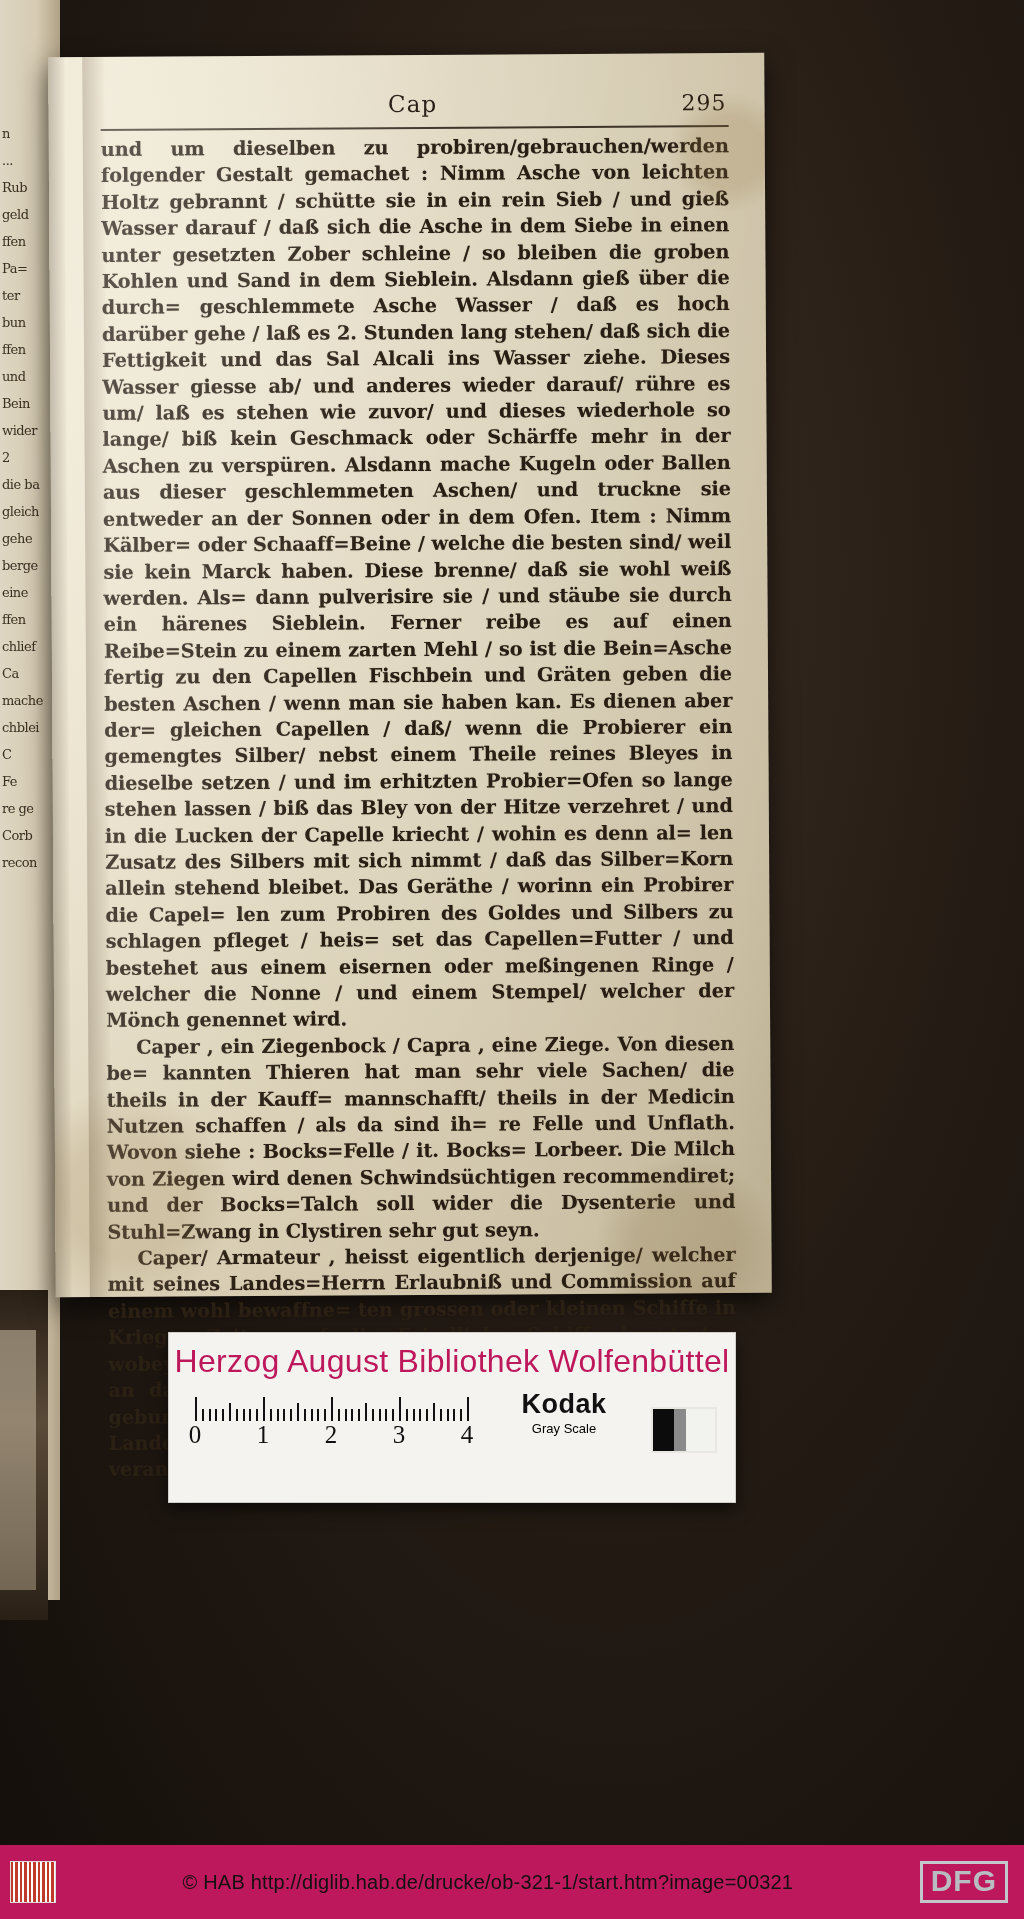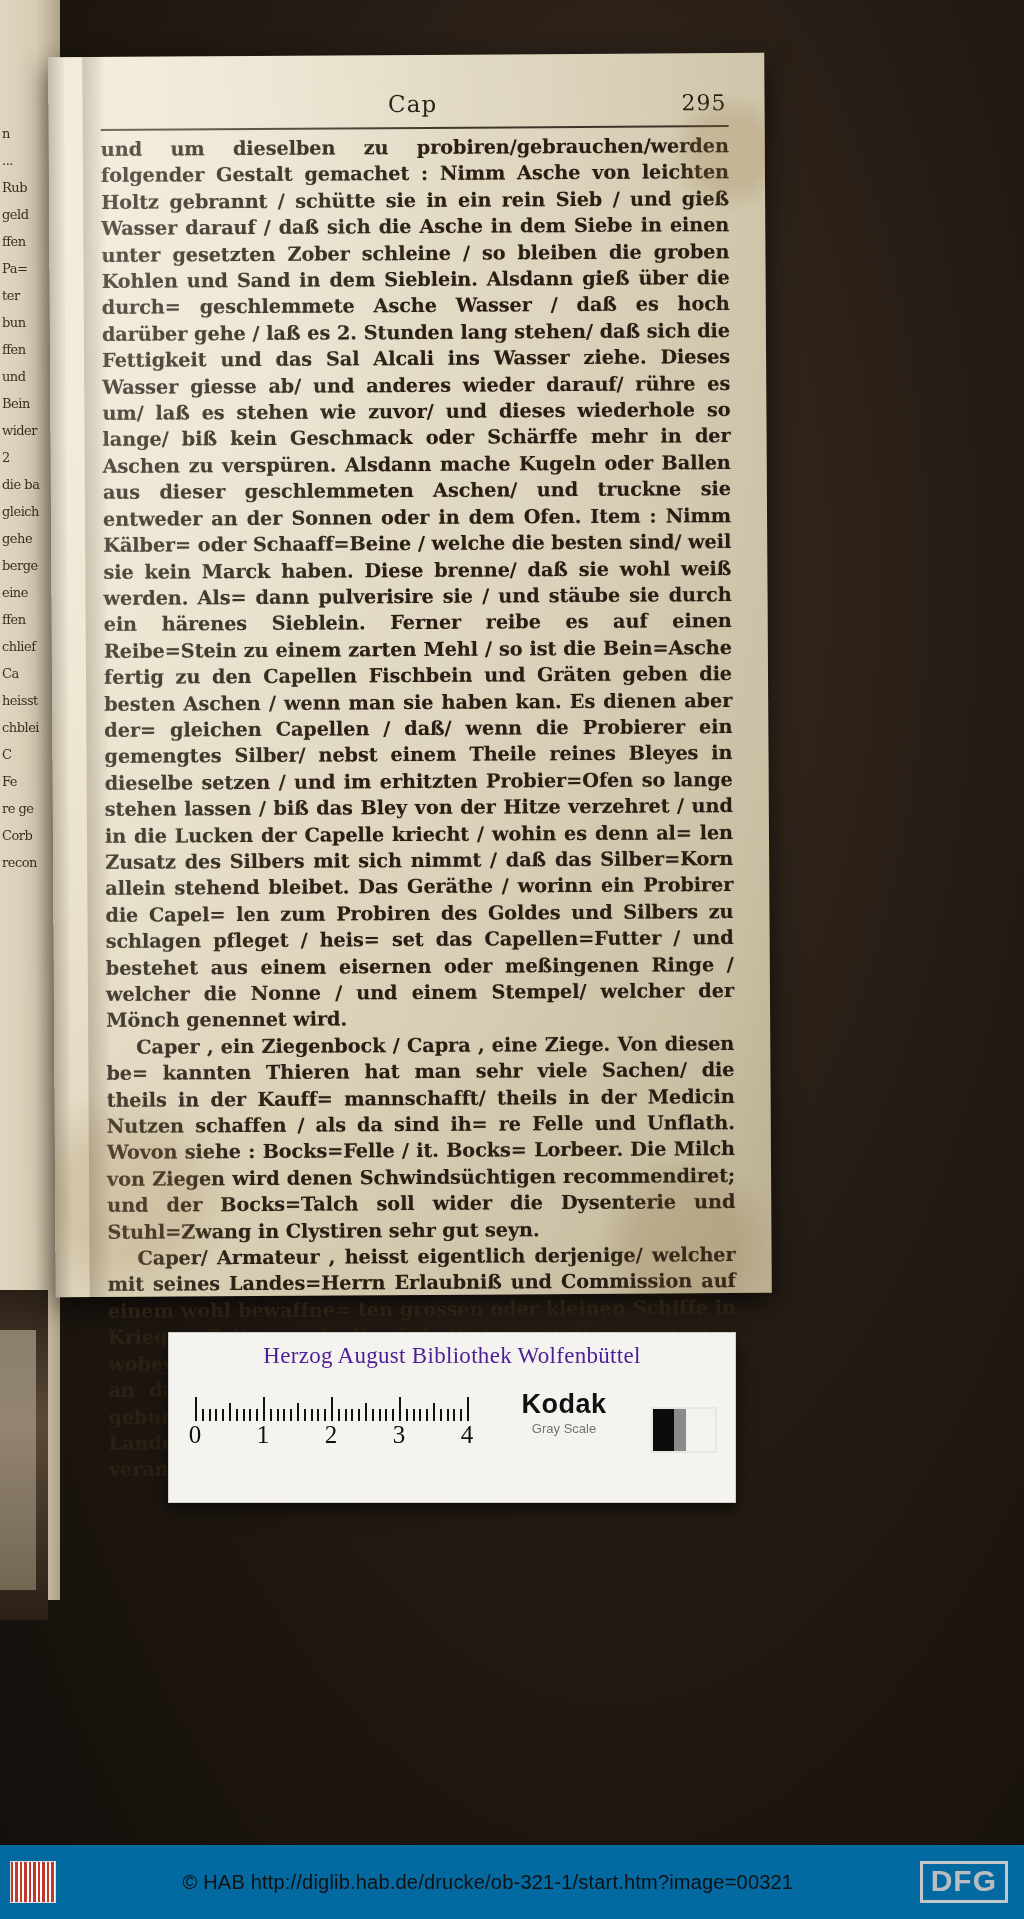--- a/index.html
+++ b/index.html
@@ -159,23 +159,23 @@
     left: 168px;
     top: 1332px;
     width: 566px;
     height: 169px;
     background: #f4f3ef;
     box-shadow: 0 6px 16px rgba(0,0,0,.6);
     border: 1px solid #cfcec8;
   }
   .target .libname {
     text-align: center;
-    font-family: Liberation Serif, serif;
-    font-size: 23px;
-    color: #4c1d95;
+    font-family: Liberation Sans, sans-serif;
+    font-size: 32px;
+    color: #be185d;
     margin-top: 10px;
     letter-spacing: .3px;
   }
   .target .ruler {
     position: absolute;
     left: 18px;
     top: 62px;
     width: 300px;
     height: 46px;
   }
@@ -211,21 +211,21 @@
   .target .kodak .k1 {
     font-family: "Liberation Sans", sans-serif;
     font-weight: bold;
     font-size: 27px;
     color: #111;
     letter-spacing: .5px;
   }
   .target .kodak .k2 {
     font-family: "Liberation Sans", sans-serif;
     font-size: 13px;
-    color: #737373;
+    color: #000000;
     margin-top: 1px;
   }
   .target .patch {
     position: absolute;
     right: 18px;
     top: 74px;
     width: 62px;
     height: 42px;
     background: #111;
     border: 2px solid #e8e7e2;
@@ -235,21 +235,21 @@
   .target .patch .g { width: 20%; background: #8a8a8a; }
   .target .patch .w { width: 46%; background: #f2f2ee; }
 
   
   .footer {
     position: absolute;
     left: 0;
     bottom: 0;
     width: 1024px;
     height: 74px;
-    background: #0369a1;
+    background: #be185d;
     display: flex;
     align-items: center;
   }
   .footer .barcode {
     width: 44px; height: 40px;
     margin-left: 10px;
     background: repeating-linear-gradient(90deg, #c0392b 0 2px, #ffffff 2px 4px, #c0392b 4px 7px, #ffffff 7px 9px);
     border: 1px solid #ddd;
   }
   .footer .credit {
@@ -296,21 +296,21 @@
       <div>wider</div>
       <div>2</div>
       <div>die ba</div>
       <div>gleich</div>
       <div>gehe</div>
       <div>berge</div>
       <div>eine</div>
       <div>ffen</div>
       <div>chlief</div>
       <div>Ca</div>
-      <div>heisst</div>
+      <div>mache</div>
       <div>chblei</div>
       <div>C</div>
       <div>Fe</div>
       <div>re ge</div>
       <div>Corb</div>
       <div>recon</div>
     </div>
   <div class="bg-left-lower"></div>
   <div class="bg-left-lower2"></div>
 

